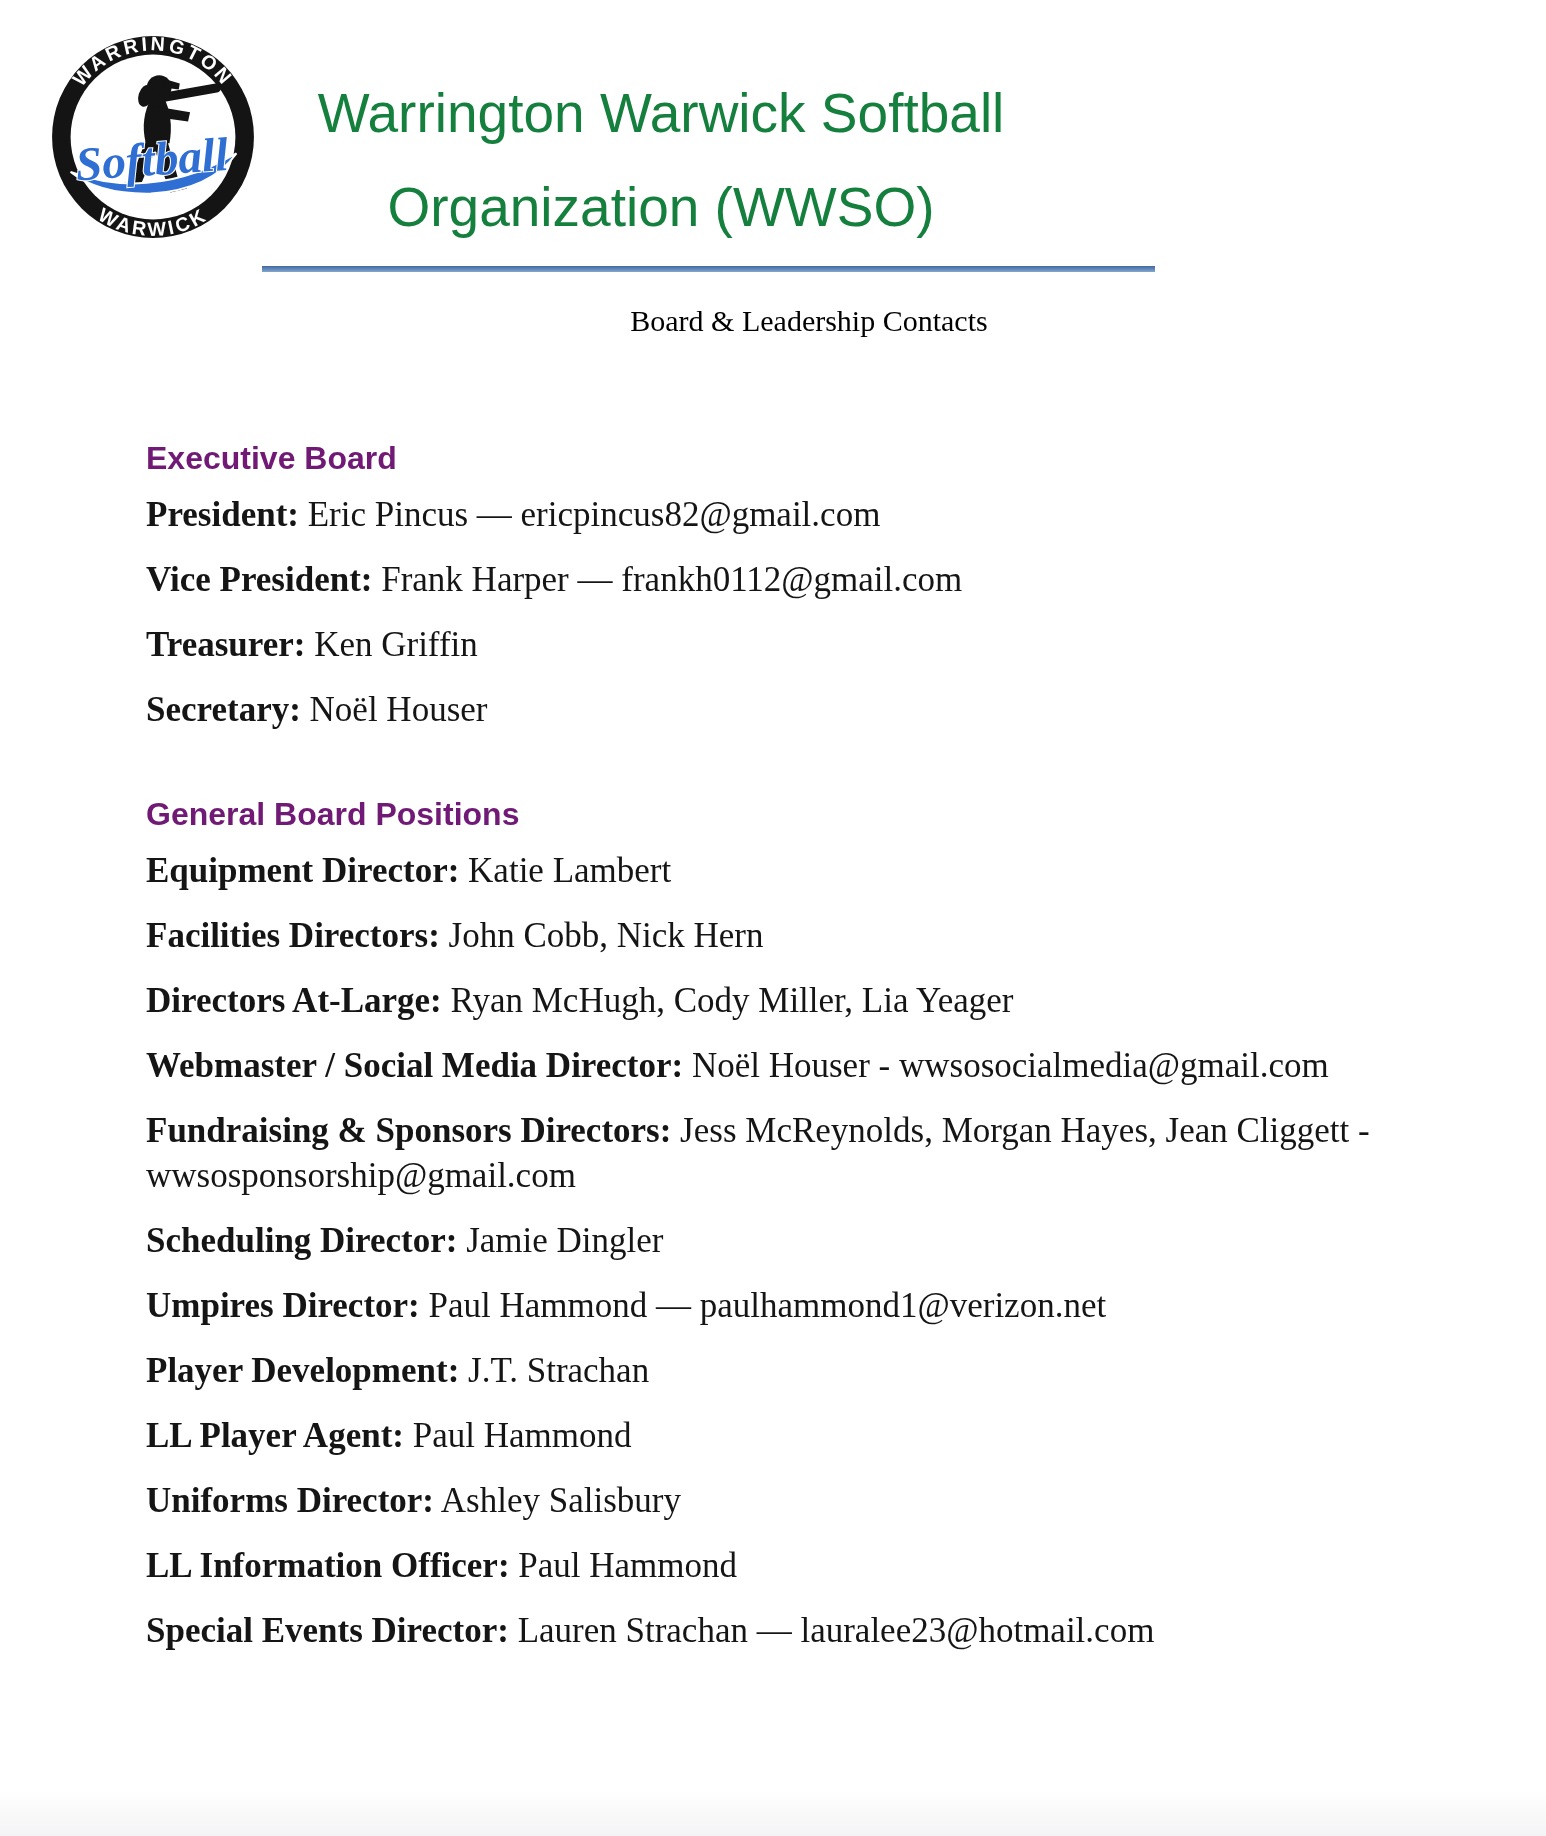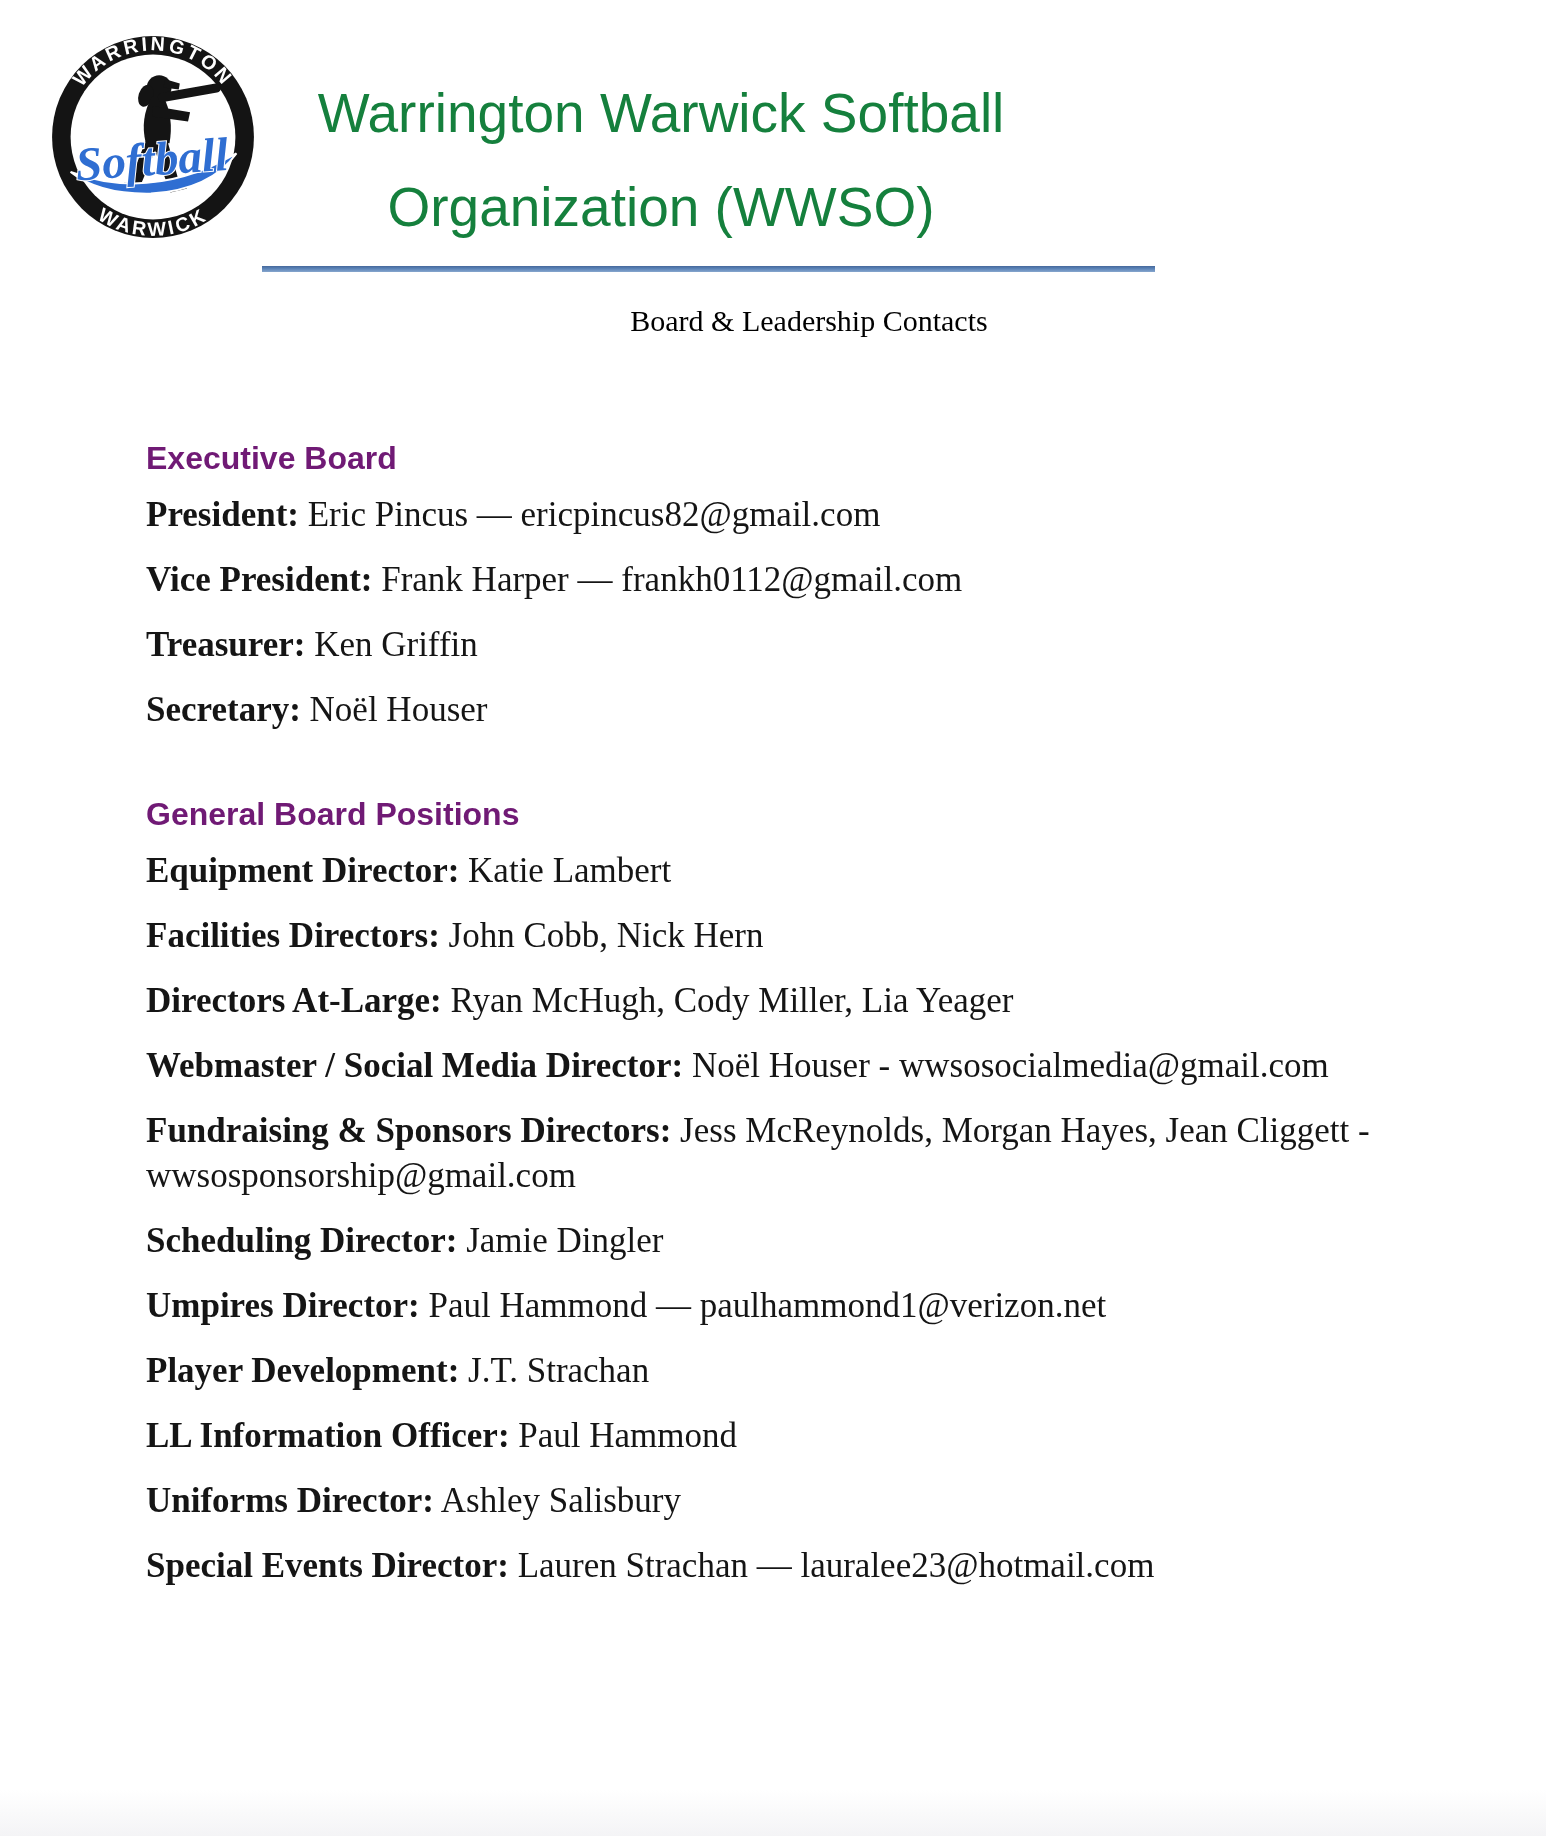--- a/index.html
+++ b/index.html
@@ -147,19 +147,20 @@
     <h2 class="section-heading">General Board Positions</h2>
 
     <p class="entry"><b>Equipment Director:</b> <span>Katie Lambert</span></p>
     <p class="entry"><b>Facilities Directors:</b> <span>John Cobb, Nick Hern</span></p>
     <p class="entry"><b>Directors At-Large:</b> <span>Ryan McHugh, Cody Miller, Lia Yeager</span></p>
     <p class="entry"><b>Webmaster / Social Media Director:</b> <span>Noël Houser - wwsosocialmedia@gmail.com</span></p>
     <p class="entry"><b>Fundraising &amp; Sponsors Directors:</b> <span>Jess McReynolds, Morgan Hayes, Jean Cliggett - wwsosponsorship@gmail.com</span></p>
     <p class="entry"><b>Scheduling Director:</b> <span>Jamie Dingler</span></p>
     <p class="entry"><b>Umpires Director:</b> <span>Paul Hammond — paulhammond1@verizon.net</span></p>
     <p class="entry"><b>Player Development:</b> <span>J.T. Strachan</span></p>
+    <p class="entry"><b>LL Player Agent:</b> <span>Paul Hammond</span></p>
+    <p class="entry"><b>Uniforms Director:</b> <span>Ashley Salisbury</span></p>
     <p class="entry"><b>LL Information Officer:</b> <span>Paul Hammond</span></p>
-    <p class="entry"><b>Uniforms Director:</b> <span>Ashley Salisbury</span></p>
     <p class="entry"><b>Special Events Director:</b> <span>Lauren Strachan — lauralee23@hotmail.com</span></p>
   </div>
 </div>
 
 <div class="bottom-fade"></div>
 
 </body></html>

